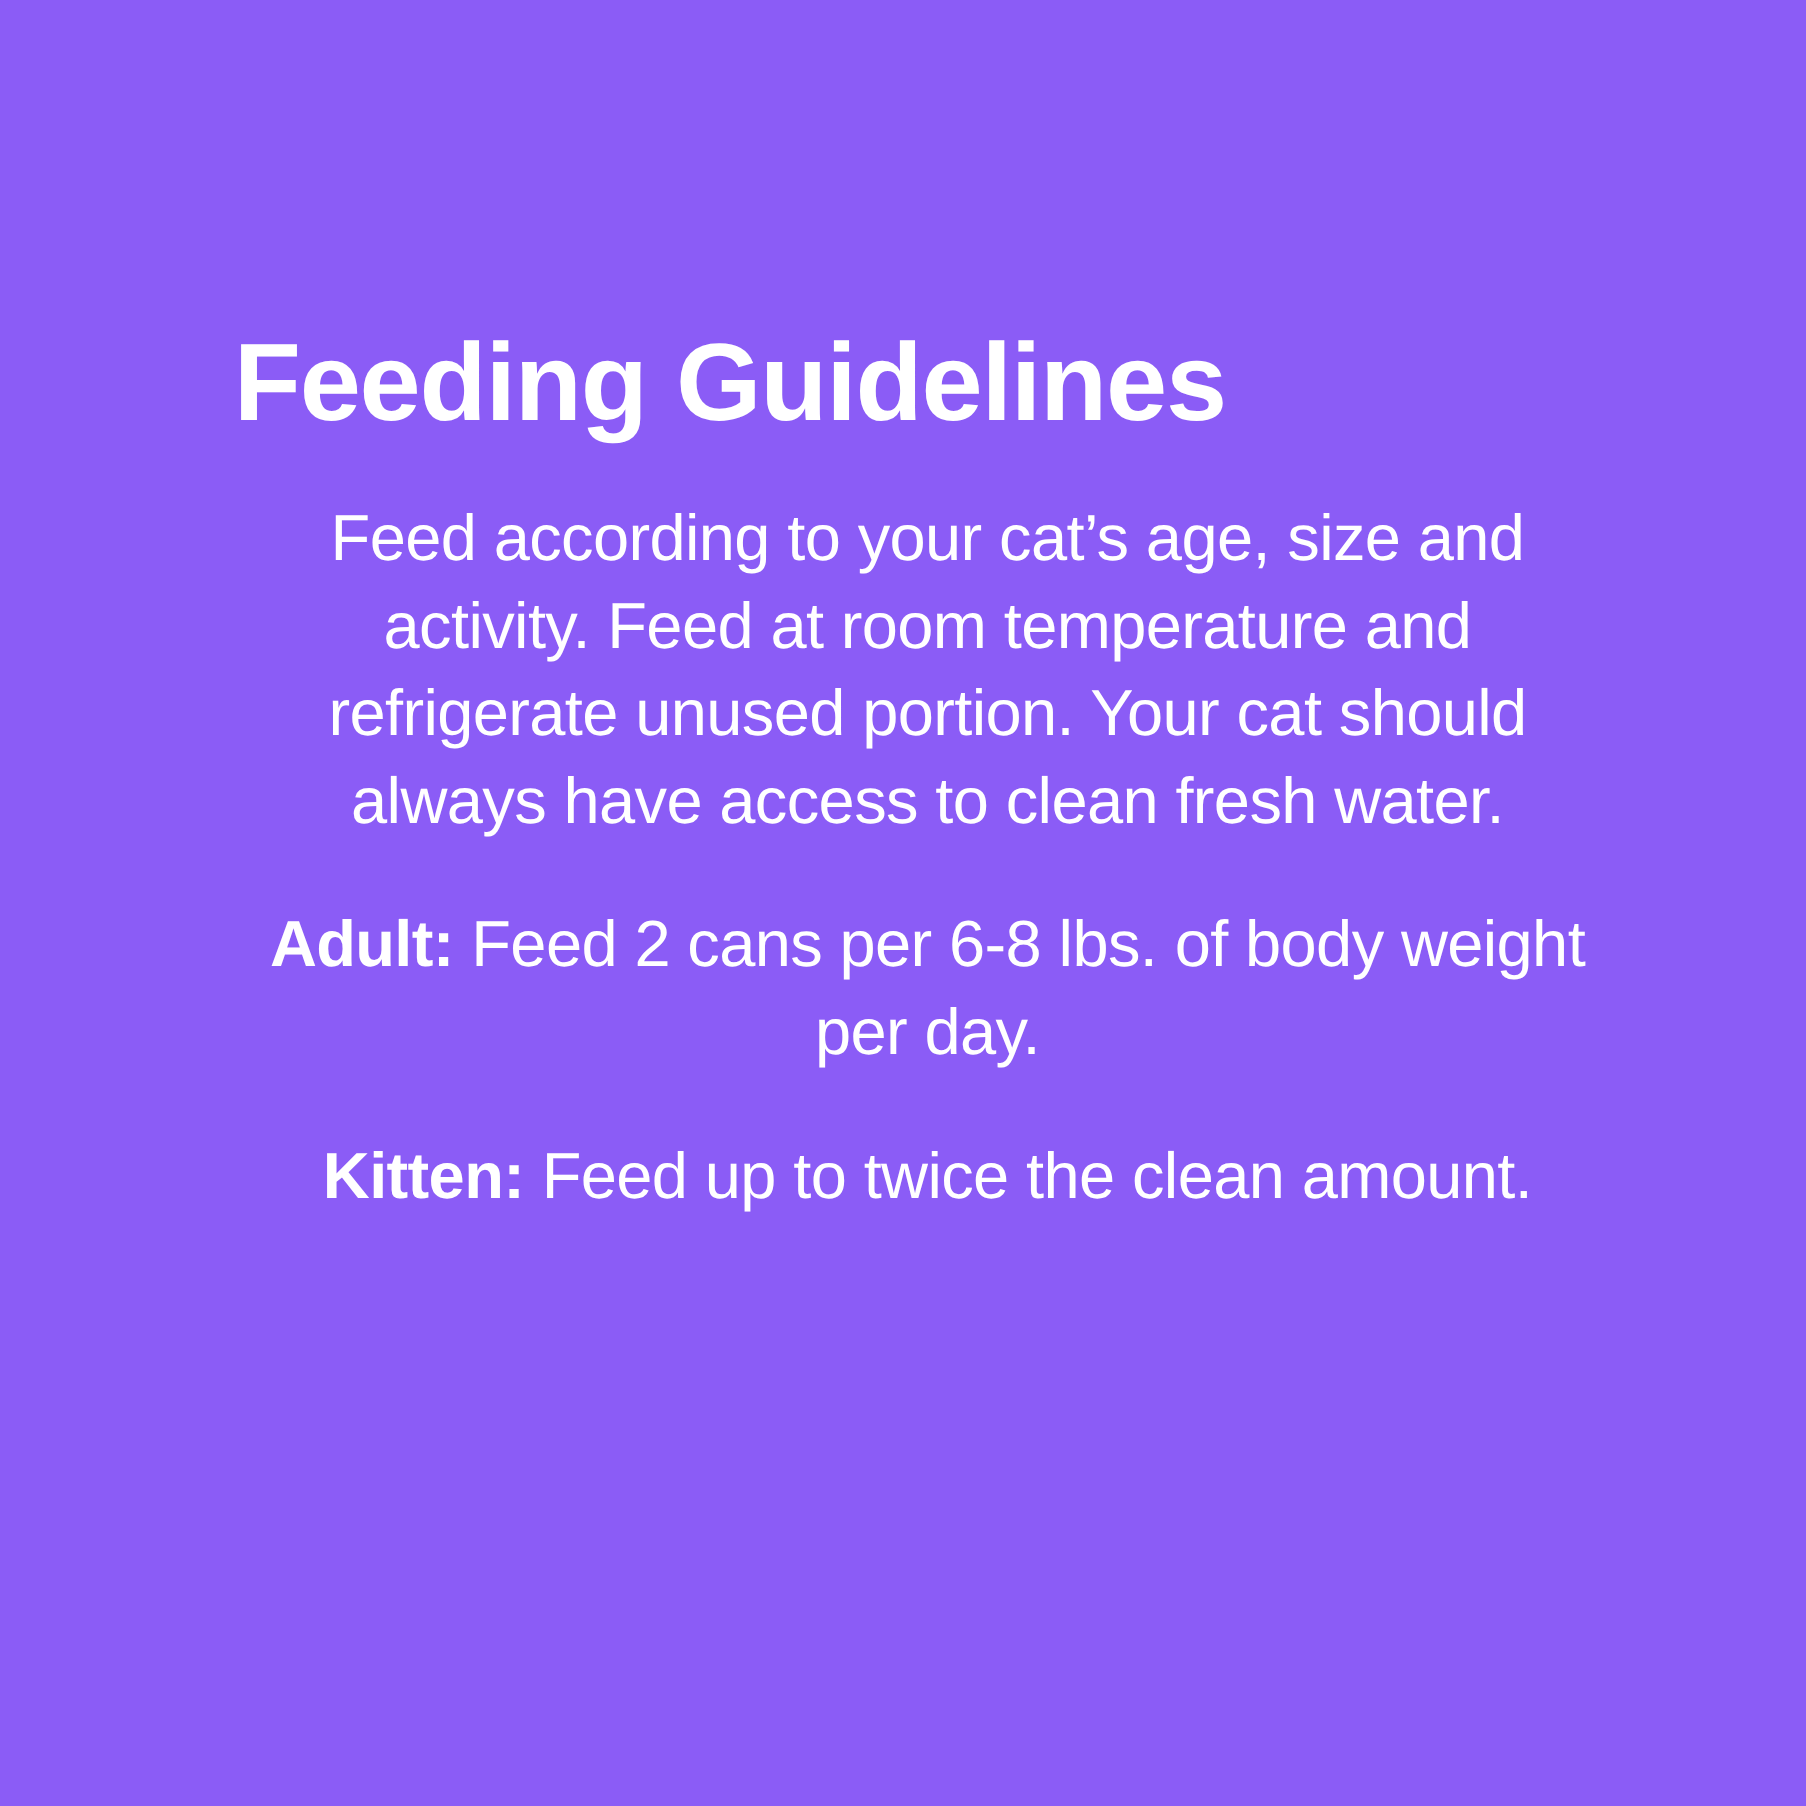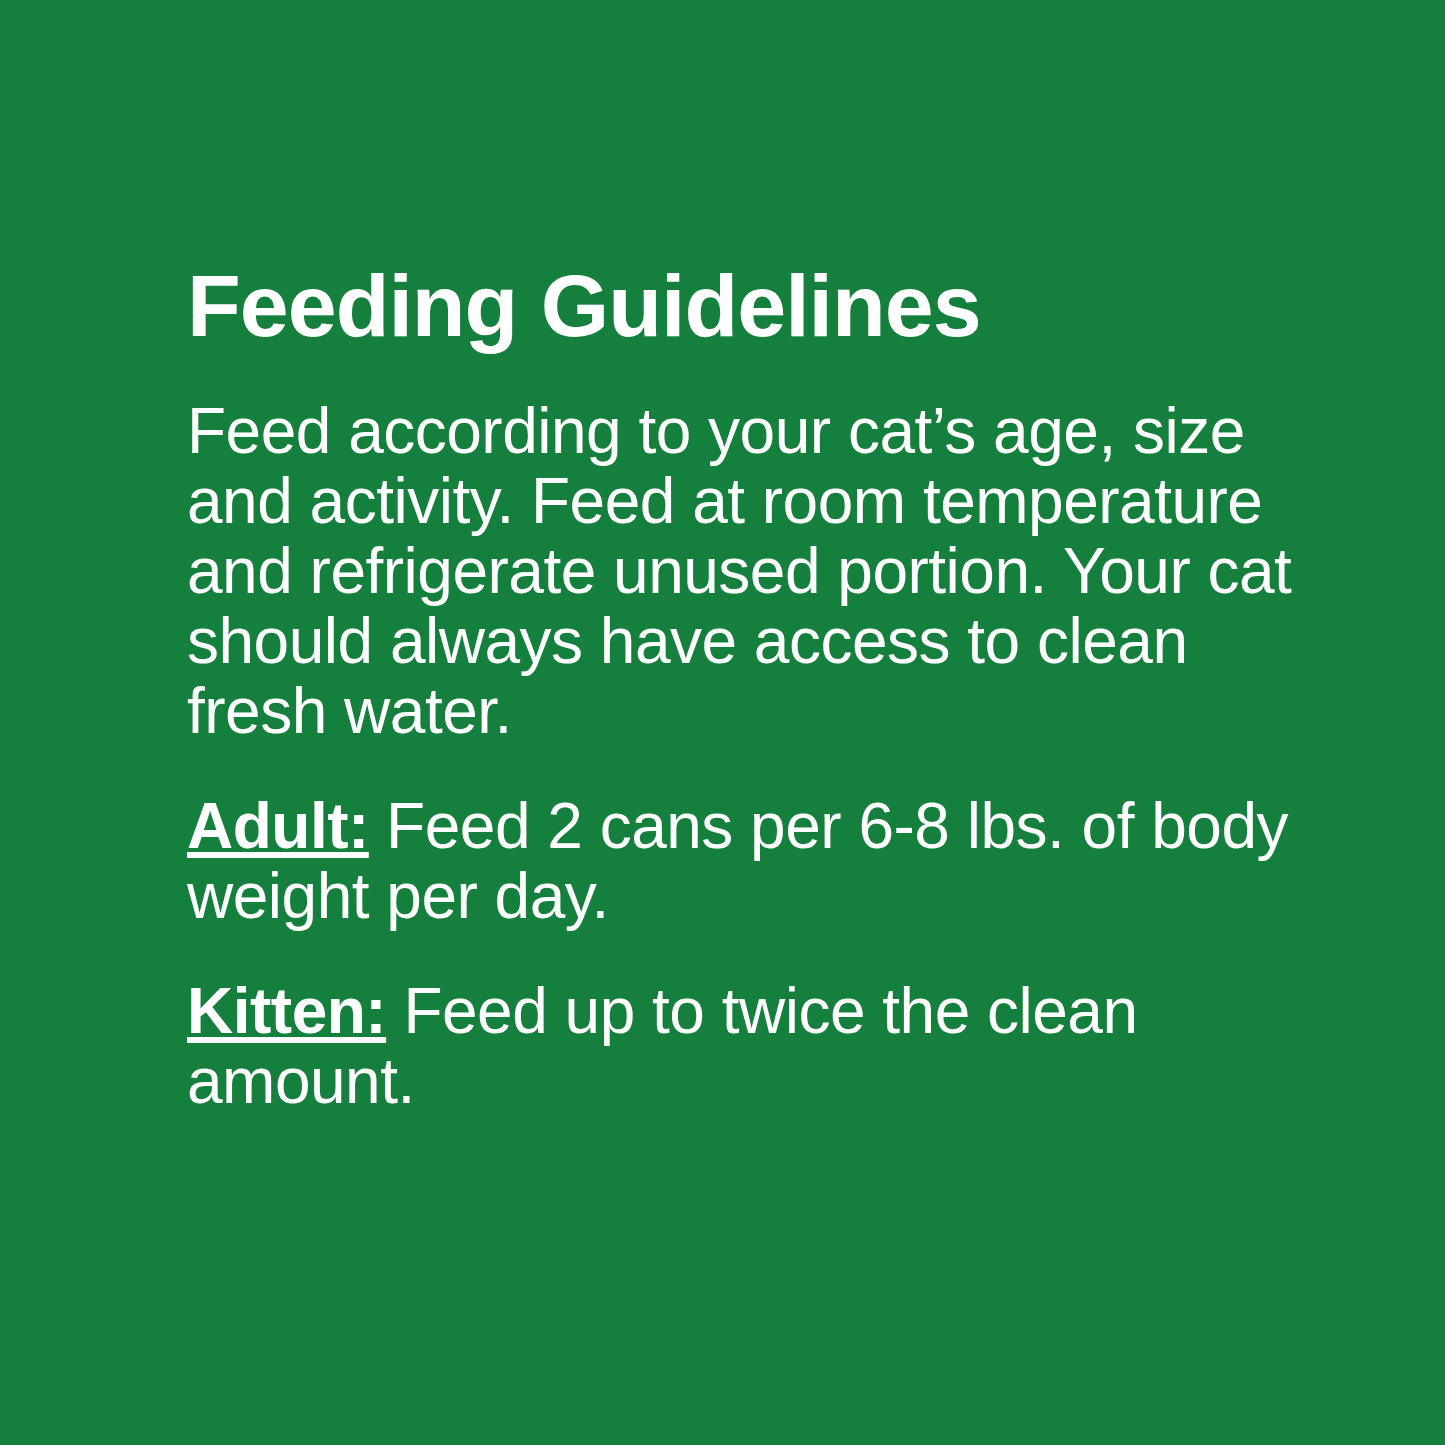--- a/index.html
+++ b/index.html
@@ -2,50 +2,50 @@
 <html><head>
 <meta charset="utf-8">
 <style>
   html, body {
     margin: 0;
     padding: 0;
   }
   .canvas {
     width: 1445px;
     height: 1445px;
-    background: #15803d;
+    background: #8b5cf6;
     box-sizing: border-box;
     padding: 255px 148px 0 187px;
     font-family: "Liberation Sans", sans-serif;
     color: #ffffff;
     overflow: hidden;
   }
   .content {
     width: 1110px;
   }
   h1.title {
     font-size: 88px;
     font-weight: 700;
     line-height: 1.15;
     letter-spacing: -1px;
     margin: 0 0 40px 0;
   }
   p.body-text {
-    font-size: 64px;
+    font-size: 52px;
     font-weight: 400;
     line-height: 70px;
     letter-spacing: -0.5px;
     margin: 0;
+    text-align: center;
   }
   p.section {
     margin-top: 45px;
   }
   p.section strong {
     font-weight: 700;
-    text-decoration: underline;
   }
 </style>
 </head>
 <body>
 
 <div class="canvas">
   <div class="content">
 
     <h1 class="title">Feeding Guidelines</h1>
 

